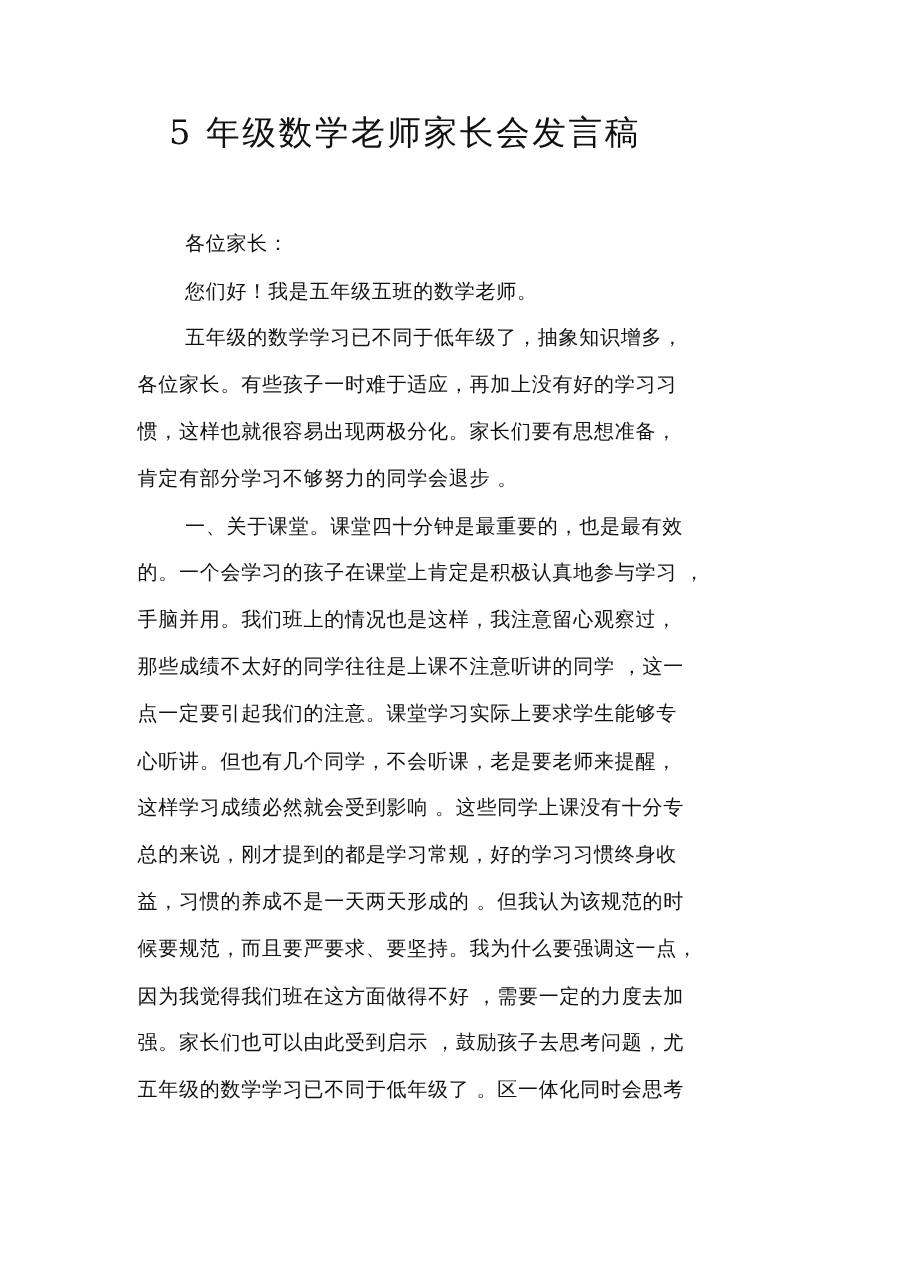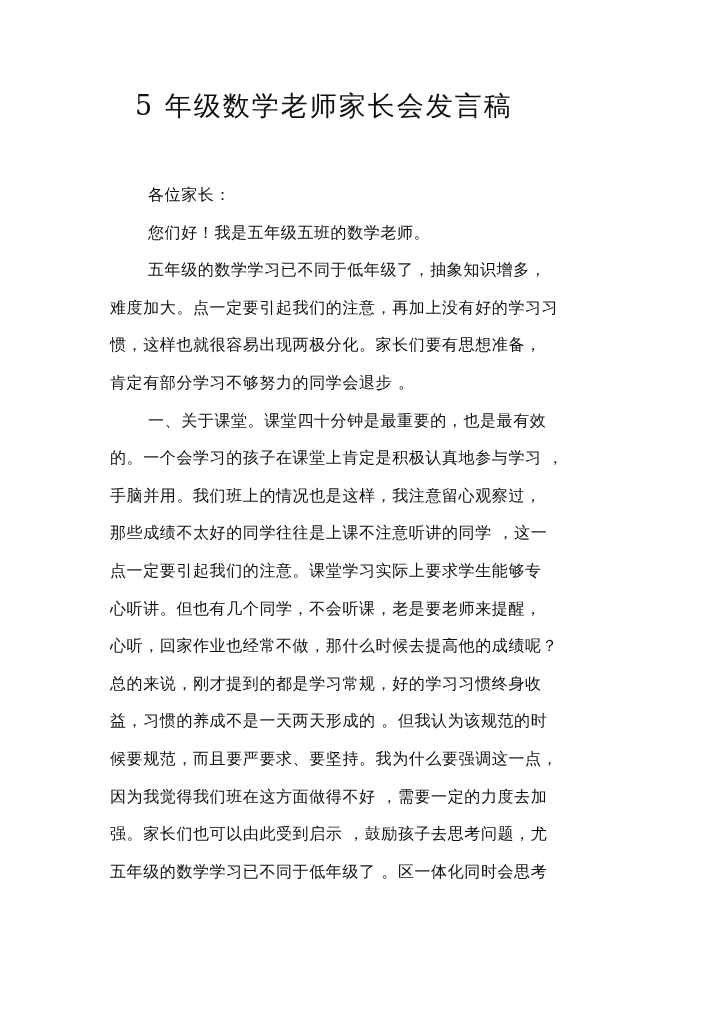--- a/index.html
+++ b/index.html
@@ -13,29 +13,29 @@
 </style>
 </head>
 <body>
 
 <div class="title">5 年级数学老师家长会发言稿</div>
 
 <div class="body">
   <div class="line indent">各位家长：</div>
   <div class="line indent">您们好！我是五年级五班的数学老师。</div>
   <div class="line indent">五年级的数学学习已不同于低年级了，抽象知识增多，</div>
-  <div class="line">难度加大。点一定要引起我们的注意，再加上没有好的学习习</div>
+  <div class="line">各位家长。有些孩子一时难于适应，再加上没有好的学习习</div>
   <div class="line">惯，这样也就很容易出现两极分化。家长们要有思想准备，</div>
   <div class="line">肯定有部分学习不够努力的同学会退步 。</div>
   <div class="line indent">一、关于课堂。课堂四十分钟是最重要的，也是最有效</div>
   <div class="line">的。一个会学习的孩子在课堂上肯定是积极认真地参与学习 ，</div>
   <div class="line">手脑并用。我们班上的情况也是这样，我注意留心观察过，</div>
   <div class="line">那些成绩不太好的同学往往是上课不注意听讲的同学 ，这一</div>
   <div class="line">点一定要引起我们的注意。课堂学习实际上要求学生能够专</div>
   <div class="line">心听讲。但也有几个同学，不会听课，老是要老师来提醒，</div>
-  <div class="line">心听，回家作业也经常不做，那什么时候去提高他的成绩呢？</div>
+  <div class="line">这样学习成绩必然就会受到影响 。这些同学上课没有十分专</div>
   <div class="line">总的来说，刚才提到的都是学习常规，好的学习习惯终身收</div>
   <div class="line">益，习惯的养成不是一天两天形成的 。但我认为该规范的时</div>
   <div class="line">候要规范，而且要严要求、要坚持。我为什么要强调这一点，</div>
   <div class="line">因为我觉得我们班在这方面做得不好 ，需要一定的力度去加</div>
   <div class="line">强。家长们也可以由此受到启示 ，鼓励孩子去思考问题，尤</div>
   <div class="line">五年级的数学学习已不同于低年级了 。区一体化同时会思考</div>
 </div>
 
 </body></html>

